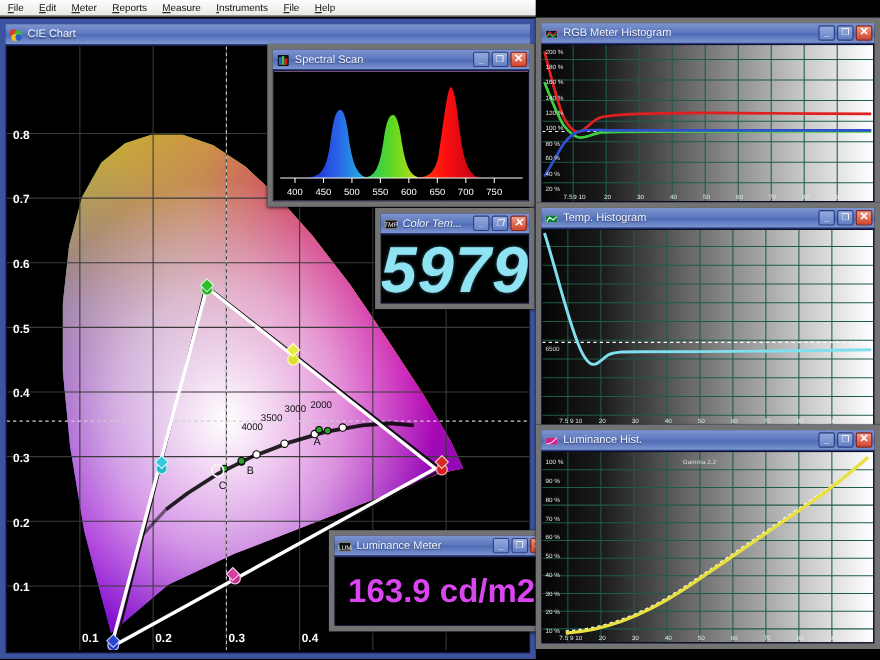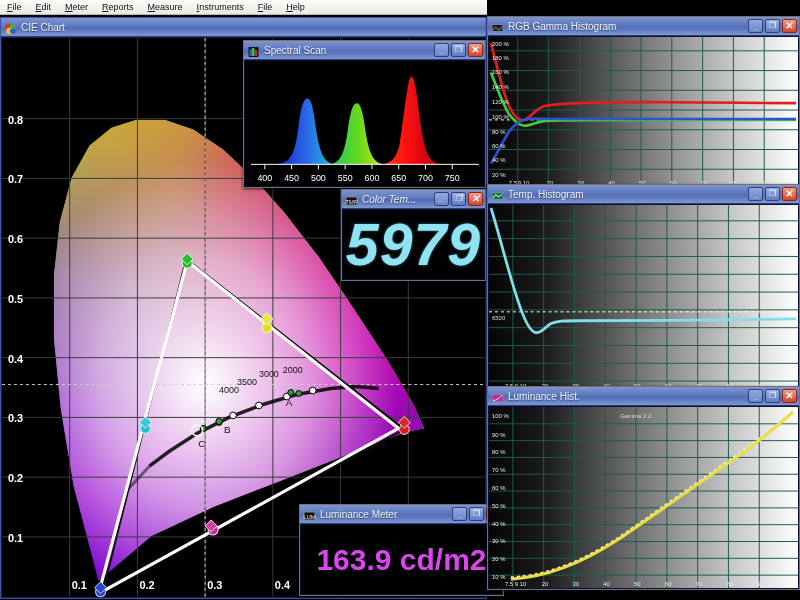--- a/index.html
+++ b/index.html
@@ -8,21 +8,21 @@
 
   
   .menubar{position:absolute;left:0;top:0;width:800px;height:15px;
     background:linear-gradient(#fdfdfd,#e8e8e4);border-bottom:1px solid #b9b9b0;
     display:flex;align-items:center;padding-left:0;box-sizing:border-box;}
   .menuitem{font-size:9px;color:#111;padding:0 7px;line-height:13px;white-space:nowrap;}
   .menuitem:first-letter{text-decoration:underline;}
 
   
   .win{position:absolute;box-sizing:border-box;
-       border:1px solid #737373;background:#0a1030;
+       border:5px solid #737373;background:#0a1030;
        box-shadow:0 1px 3px rgba(0,0,0,.7);}
   .tbar{height:19px;box-sizing:border-box;
         background:linear-gradient(#7e95cf 0%,#5d79be 45%,#4f6cb5 55%,#7e96d2 100%);
         border-bottom:1px solid #2a3c7a;
         display:flex;align-items:center;padding:0 2px 0 3px;gap:4px;}
   .tbar .tico{width:13px;height:12px;border-radius:1px;flex:0 0 auto;
         display:block;}
   .tbar .ttitle{font-size:10px;color:#f2f4ff;white-space:nowrap;flex:1 1 auto;
         text-shadow:0 1px 1px rgba(0,0,0,.45);overflow:hidden;}
   .wbtns{display:flex;gap:2px;flex:0 0 auto;align-items:center;}
@@ -51,21 +51,21 @@
   .sp-lab{fill:#ffffff;font-size:9px;font-family:"Liberation Sans",sans-serif;}
 
   
   #ctemp{left:341px;top:189px;width:145px;height:92px;font-style:italic;}
   #ctemp .wbody{background:#000;display:flex;align-items:center;justify-content:center;}
   .big-cyan{font-size:59px;font-weight:bold;color:#8fe3f2;
       font-family:"Liberation Sans",sans-serif;letter-spacing:1px;
       text-shadow:0 0 3px rgba(120,220,245,.5);}
 
   
-  #lummeter{left:299px;top:504px;width:205px;height:92px;}
+  #lummeter{left:299px;top:482px;width:205px;height:92px;}
   #lummeter .wbody{background:#000;display:flex;align-items:center;justify-content:center;}
   .big-yellow{font-size:30px;font-weight:bold;color:#d946ef;
       font-family:"Liberation Sans",sans-serif;}
 
   
   #rgbhist{left:487px;top:16px;width:313px;height:173px;}
   #temphist{left:487px;top:184px;width:313px;height:209px;}
   #lumhist{left:487px;top:386px;width:313px;height:204px;}
   .hlab{fill:#e8e8e8;font-size:6px;font-family:"Liberation Sans",sans-serif;}
   .hlab2{fill:#dcdcdc;font-size:6px;font-family:"Liberation Sans",sans-serif;}
@@ -356,21 +356,21 @@
 
   <div class="win" id="rgbhist">
     <div class="tbar">
       <span class="tico">
         <svg width="13" height="12" viewBox="0 0 12 12">
           <rect x="0.5" y="2.5" width="11" height="7" fill="#0c0c2c" stroke="#7788bb"></rect>
           <path d="M1,8 L4,4 L7,7 L11,3.5" stroke="#e03030" fill="none" stroke-width="1"></path>
           <path d="M1,9 L4,6 L7,8.4 L11,6" stroke="#30c030" fill="none" stroke-width="1"></path>
         </svg>
       </span>
-      <span class="ttitle">RGB Gamma Histogram</span>
+      <span class="ttitle">RGB Meter Histogram</span>
       <span class="wbtns">
         <span class="wb min">_</span>
         <span class="wb">❐</span>
         <span class="wb cls">✕</span>
       </span>
     </div>
     <div class="wbody">
       <svg viewBox="0 0 311 152" preserveAspectRatio="none" style="width:100%;height:100%;display:block">
         <defs>
           <linearGradient id="rampA" x1="0" y1="0" x2="1" y2="0">

